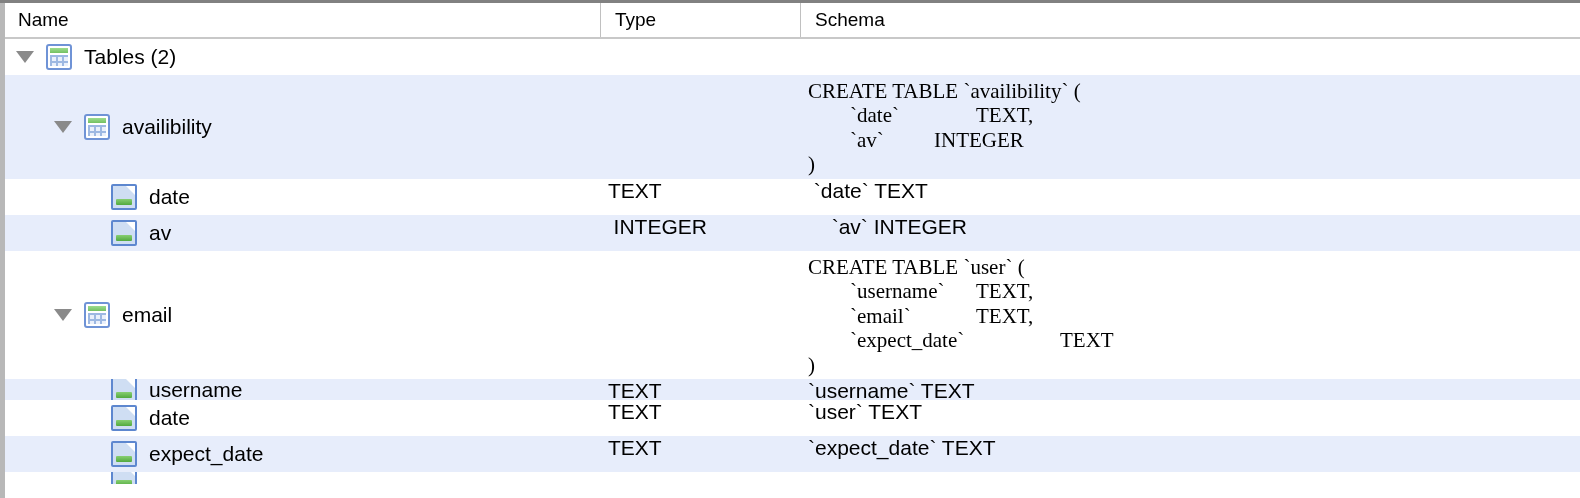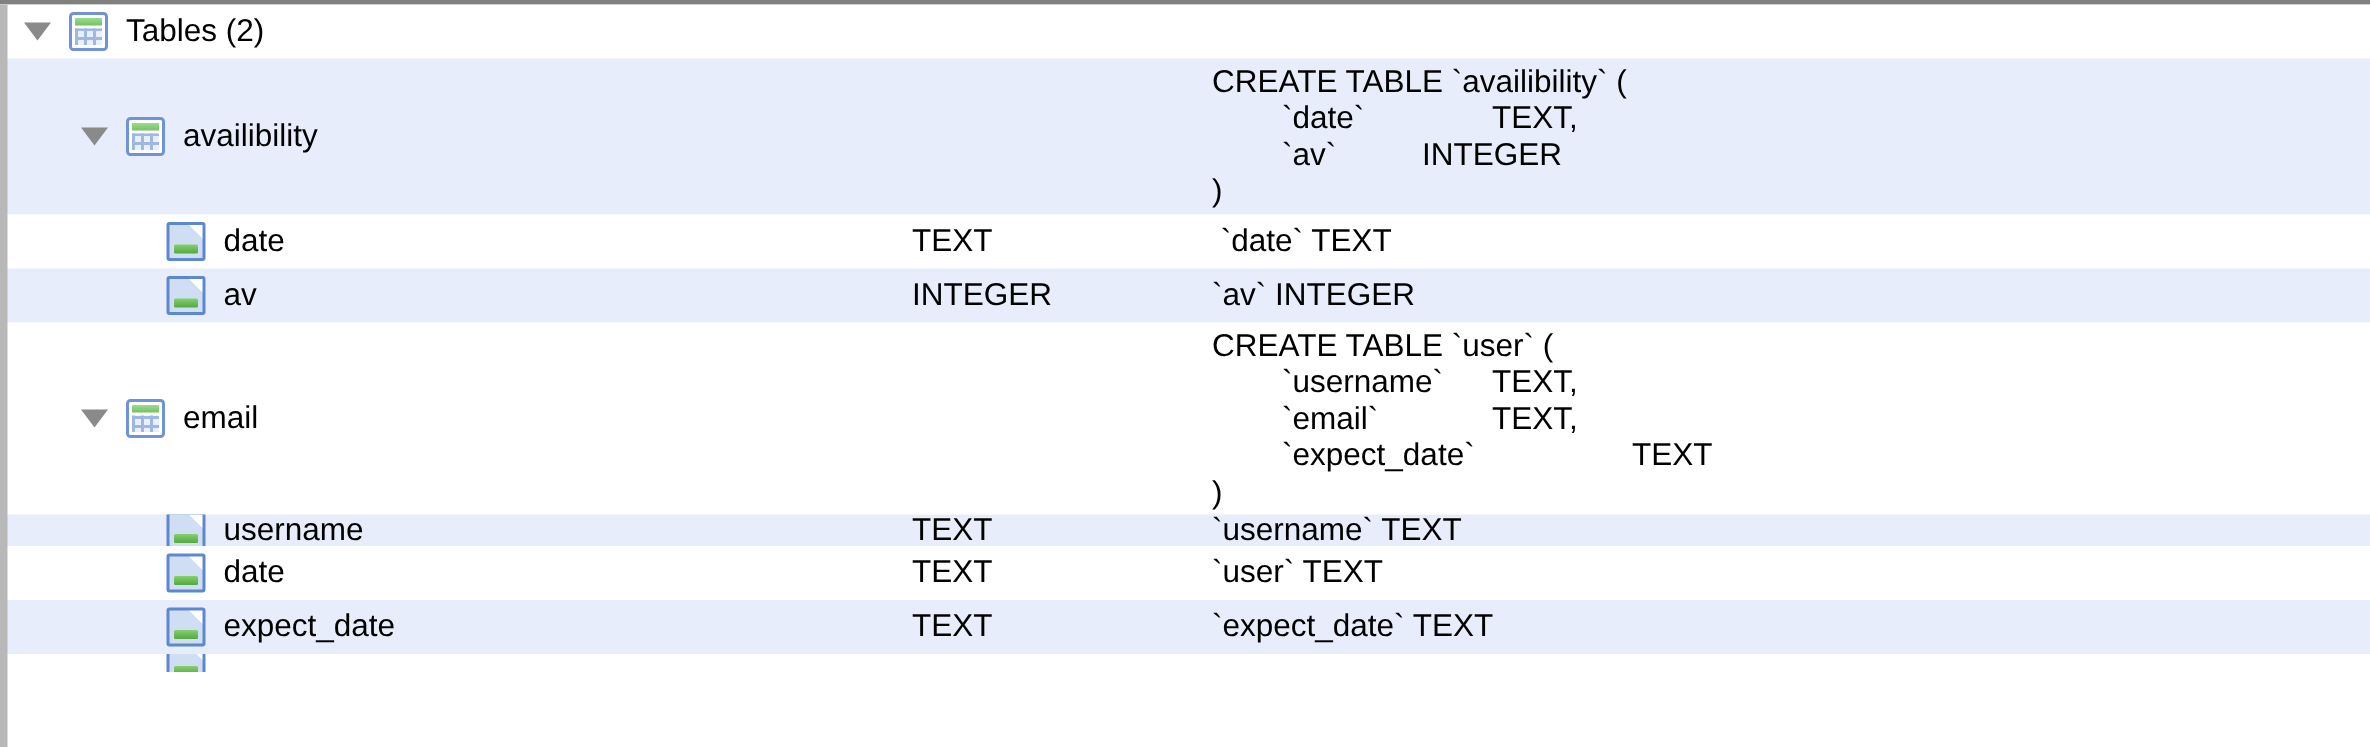--- a/index.html
+++ b/index.html
@@ -68,35 +68,35 @@
     display: flex;
     align-items: stretch;
     background: #ffffff;
     box-sizing: border-box;
   }
   .row.alt { background: #e7edfb; }
 
   .cell {
     box-sizing: border-box;
     display: flex;
-    align-items: center;
     font-size: 21px;
     color: #000000;
     white-space: pre;
     overflow: hidden;
   }
   .cell-name   { width: 600px; }
   .cell-type   { width: 200px; padding-left: 8px; }
   .cell-schema { width: 780px; padding-left: 8px; }
 
   .cell-schema.multiline {
     align-items: flex-start;
     padding-top: 4px;
     line-height: 1.165;
     white-space: pre;
+    font-family: Liberation Serif, serif;
   }
 
   
   .name-inner {
     display: flex;
     align-items: center;
     gap: 0px;
     width: 100%;
   }
   .indent-0 { padding-left: 12px; }
@@ -166,41 +166,52 @@
   
   .row-partial { overflow: hidden; }
 </style>
 </head>
 <body>
 
 <div class="outline-view">
 
   <div class="left-gutter"></div>
 
+  <div class="header-row">
+    <div class="hcell hcell-name">
+      <span>Name</span>
+    </div>
+    <div class="hcell hcell-type">
+      <span>Type</span>
+    </div>
+    <div class="hcell hcell-schema">
+      <span>Schema</span>
+    </div>
+  </div>
 
   <div class="rows" id="rows-container">
       <div class="row" style="height: 36px;">
         <div class="cell cell-name"><div class="name-inner indent-0"><span class="twisty"><i></i></span><span class="icn icn-table"><span class="tbar"></span><span class="tgrid"></span></span><span class="row-label">Tables (2)</span></div></div>
         <div class="cell cell-type"></div>
         <div class="cell cell-schema"></div>
       </div>
       <div class="row alt" style="height: 104px;">
         <div class="cell cell-name"><div class="name-inner indent-1"><span class="twisty"><i></i></span><span class="icn icn-table"><span class="tbar"></span><span class="tgrid"></span></span><span class="row-label">availibility</span></div></div>
         <div class="cell cell-type"></div>
         <div class="cell cell-schema multiline">CREATE TABLE `availibility` (
 	`date`		TEXT,
 	`av`		INTEGER
 )</div>
       </div>
       <div class="row" style="height: 36px;">
         <div class="cell cell-name"><div class="name-inner indent-2"><span class="twisty empty"></span><span class="icn icn-col"><span class="fold"></span><span class="gbar"></span></span><span class="row-label">date</span></div></div>
         <div class="cell cell-type">TEXT</div>
         <div class="cell cell-schema"> `date` TEXT</div>
       </div>
-      <div class="row alt" style="height: 36px;">
+      <div class="row alt" style="height: 36px; gap: 24px;">
         <div class="cell cell-name"><div class="name-inner indent-2"><span class="twisty empty"></span><span class="icn icn-col"><span class="fold"></span><span class="gbar"></span></span><span class="row-label">av</span></div></div>
         <div class="cell cell-type">INTEGER</div>
         <div class="cell cell-schema">`av` INTEGER</div>
       </div>
       <div class="row" style="height: 128px;">
         <div class="cell cell-name"><div class="name-inner indent-1"><span class="twisty"><i></i></span><span class="icn icn-table"><span class="tbar"></span><span class="tgrid"></span></span><span class="row-label">email</span></div></div>
         <div class="cell cell-type"></div>
         <div class="cell cell-schema multiline">CREATE TABLE `user` (
 	`username`	TEXT,
 	`email`		TEXT,

